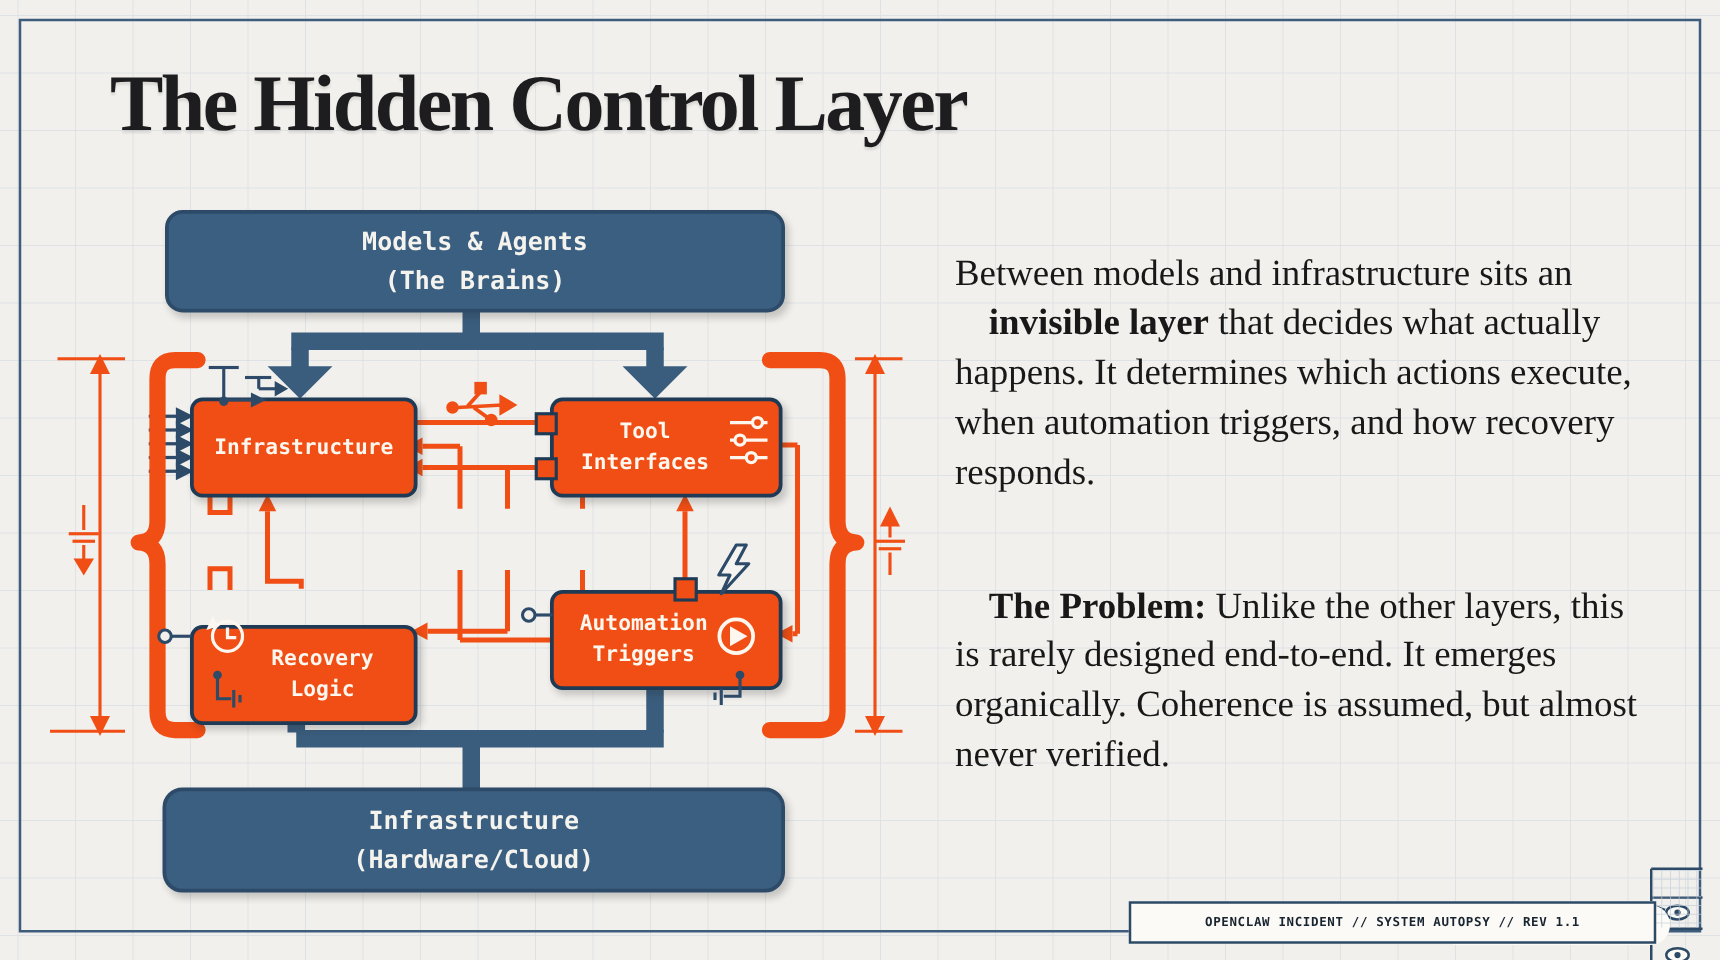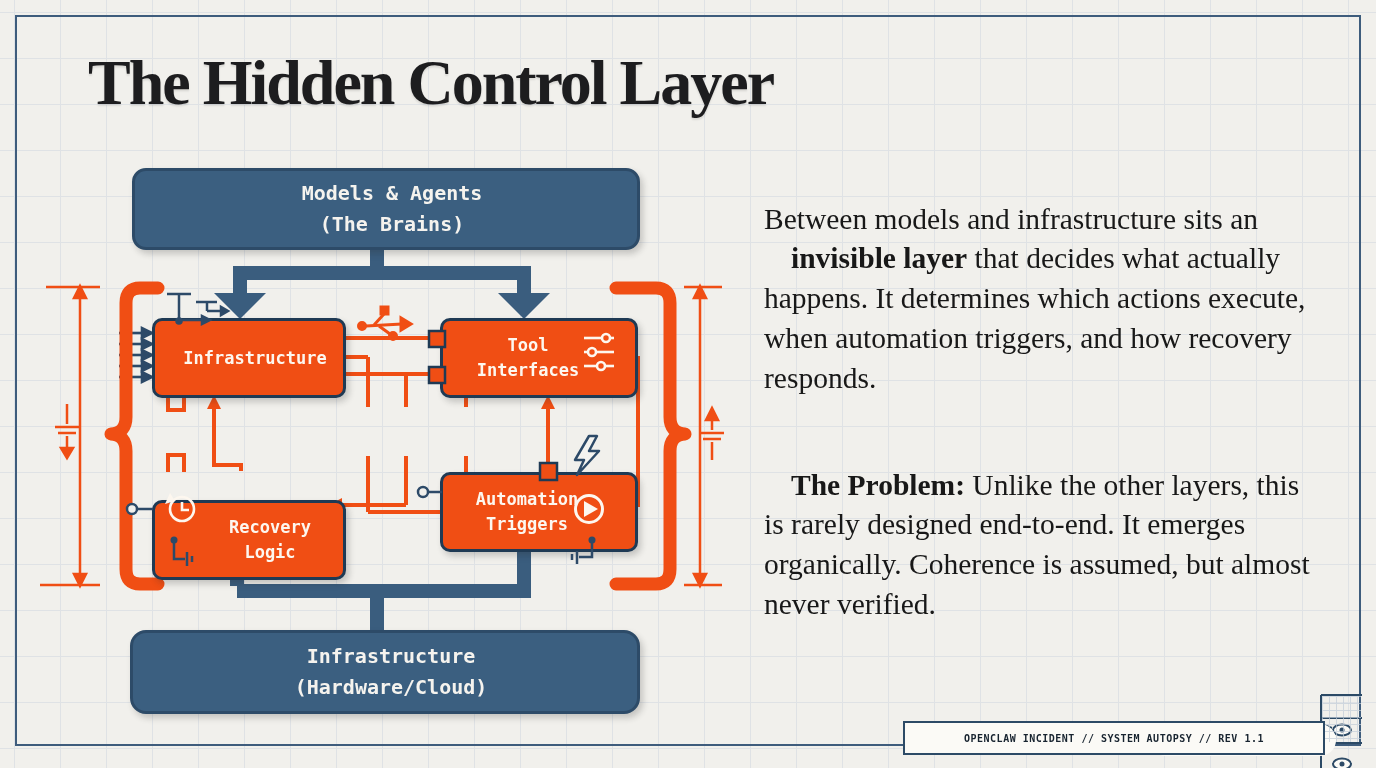--- a/index.html
+++ b/index.html
@@ -25,21 +25,20 @@
     margin-left:26px;
   }
   .lyr { position:absolute; left:0; top:0; width:1376px; height:768px; pointer-events:none; }
   .svg-under { z-index:1; }
   .svg-over  { z-index:3; }
   .box {
     position:absolute; display:flex; flex-direction:column;
     align-items:center; justify-content:center; text-align:center;
     font-weight:bold; z-index:2;
     box-shadow:3px 4px 6px rgba(40,40,40,0.22);
-    padding-left:12px;
   }
   .bluebox {
     background:#3b5f80; border:3px solid #2d4b68; border-radius:14px;
     color:#f5f3ee; font-size:20px; line-height:1.55;
   }
   .orangebox {
     background:#f04e14; border:3px solid #1f3a54; border-radius:10px;
     color:#fdf7ef; font-size:17px; line-height:1.45;
   }
   .b-models         { left:132px; top:168px; width:490px; height:76px; }

